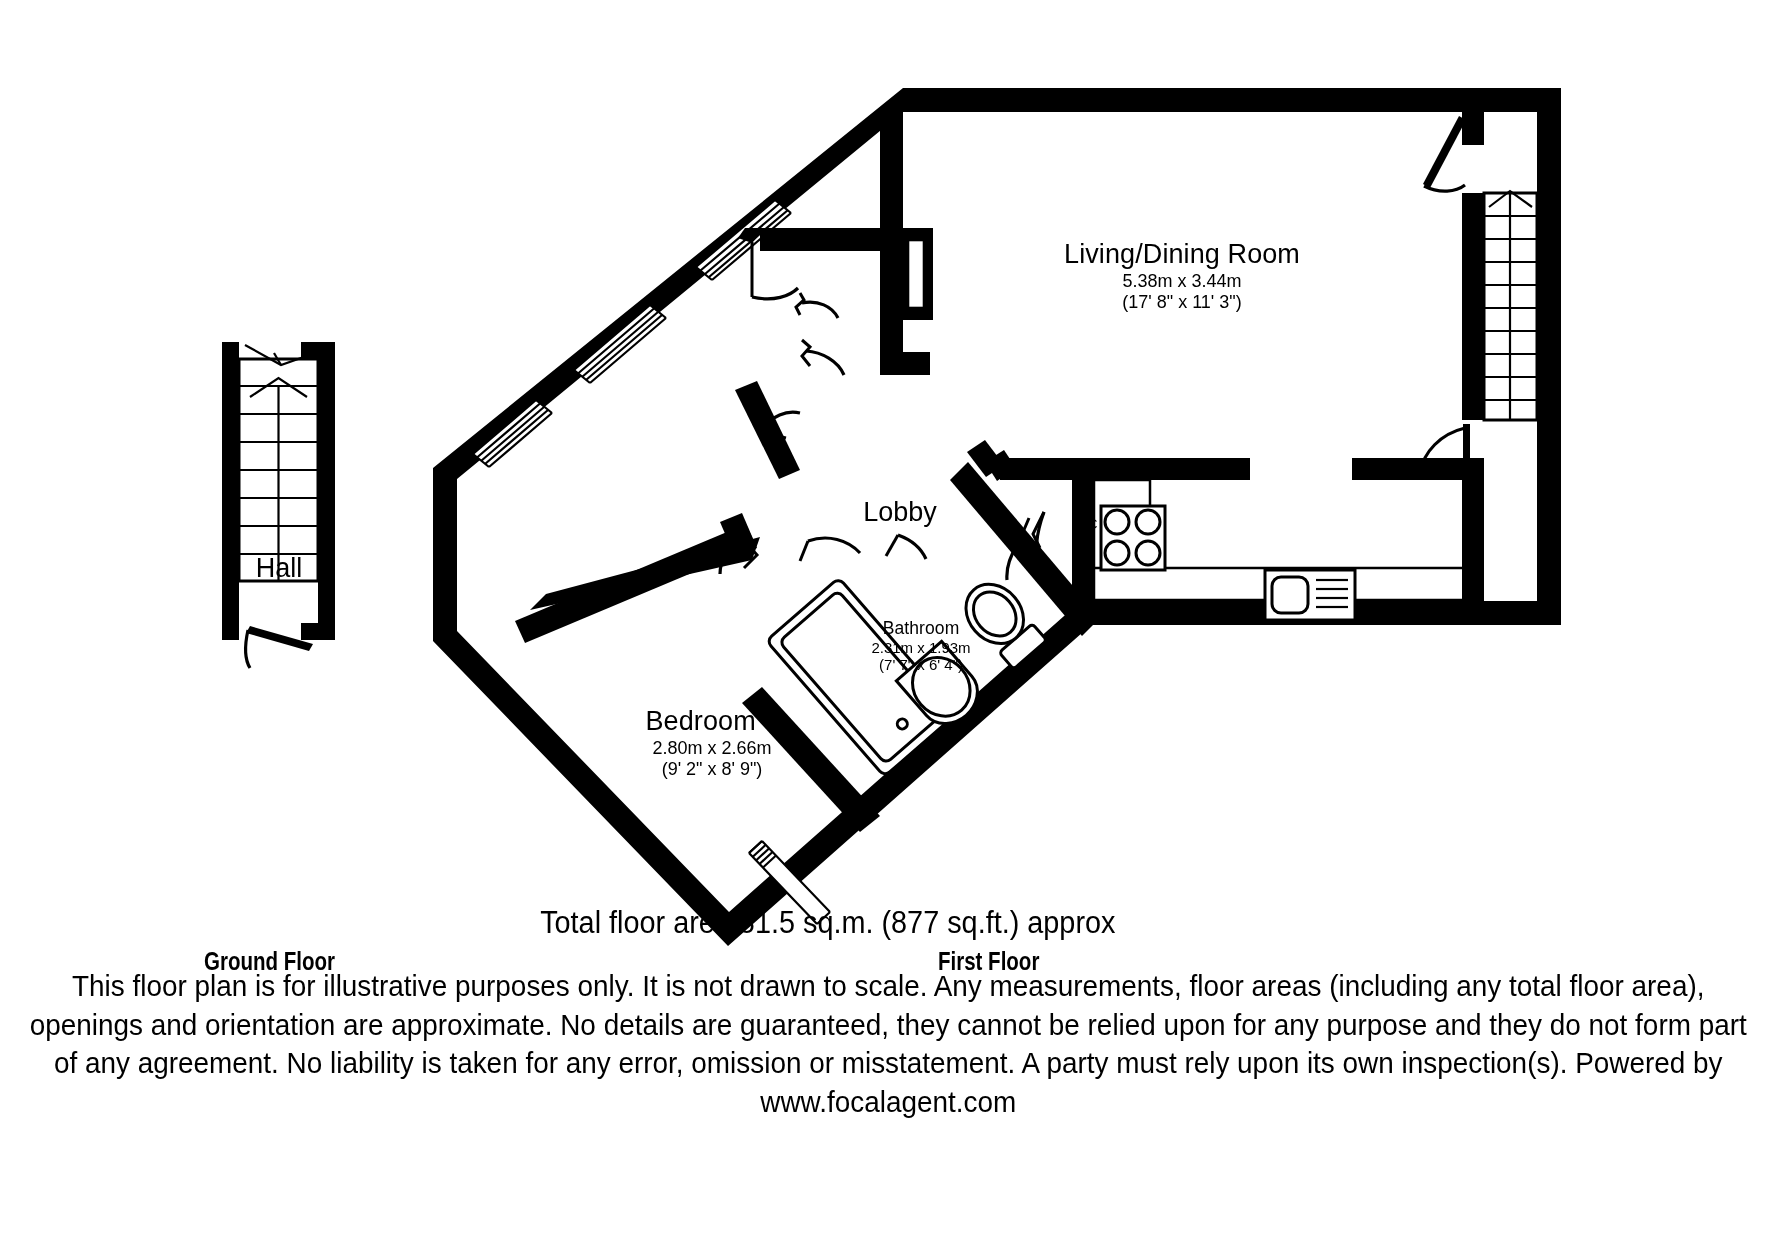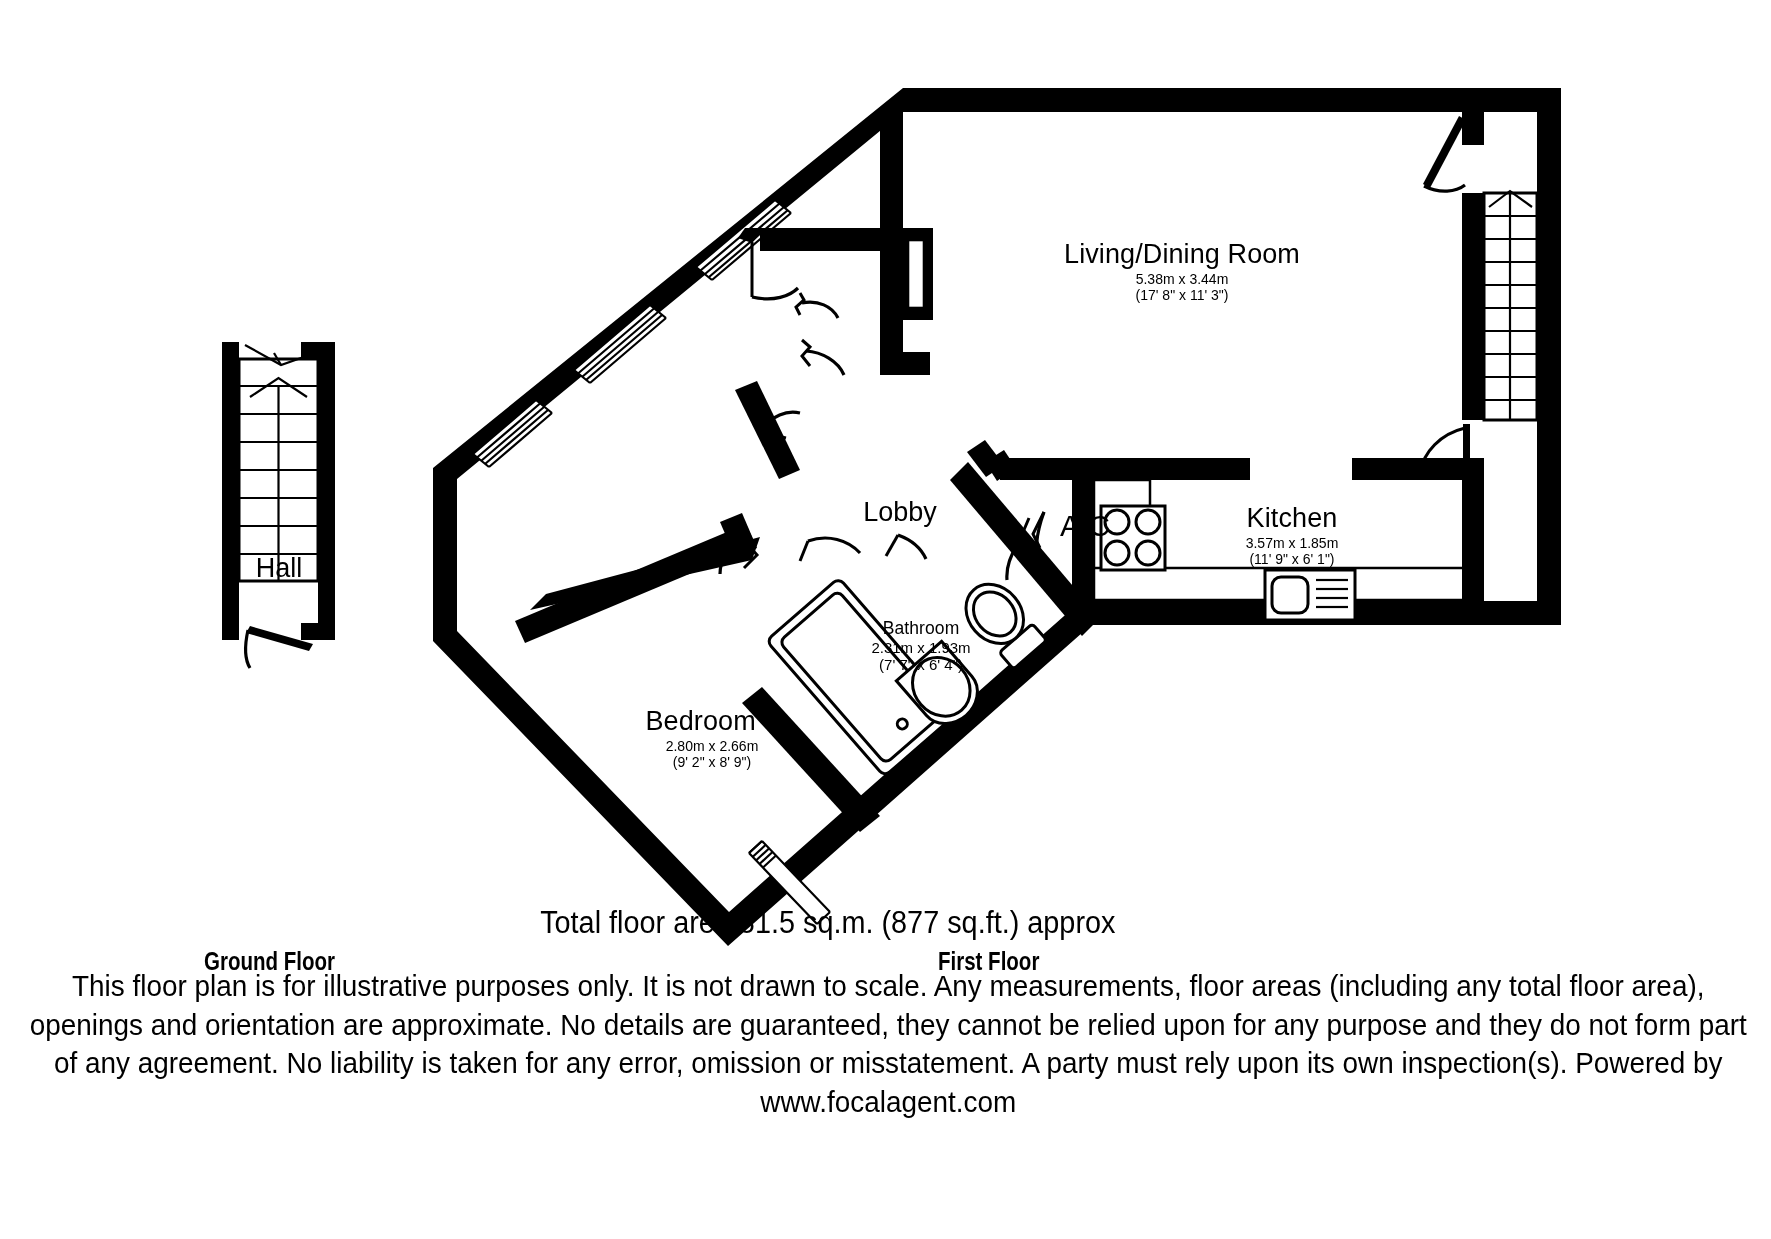--- a/index.html
+++ b/index.html
@@ -22,21 +22,21 @@
 
   .lbl{
     position:absolute;
     text-align:center;
     color:#000;
     line-height:1.18;
     white-space:nowrap;
     font-family:"Liberation Sans","DejaVu Sans",sans-serif;
   }
   .lbl .name{font-size:27px;display:block;letter-spacing:.1px;}
-  .lbl .dim{font-size:14px;display:block;}
+  .lbl .dim{font-size:18px;display:block;}
   .lbl.small .name{font-size:17.5px;}
   .lbl.small .dim{font-size:15px;}
   .lbl.plain{font-size:27px;}
 
   .floor-caption{
     position:absolute;
     font-family:"Liberation Sans","DejaVu Sans",sans-serif;
     font-weight:bold;
     font-size:25px;
     transform:scaleX(.82);
@@ -311,38 +311,33 @@
     <span class="dim">(17' 8" x 11' 3")</span>
   </div>
 
 
   <div class="lbl" style="left:712px;top:706px;transform:translateX(-50%);">
     <span class="name">Bedroom 8</span>
     <span class="dim">2.80m x 2.66m</span>
     <span class="dim">(9' 2" x 8' 9")</span>
   </div>
 
-  <div class="lbl" style="left:1292px;top:503px;transform:translateX(-50%);">
-    <span class="name">Kitchen</span>
-    <span class="dim">3.57m x 1.85m</span>
-    <span class="dim">(11' 9" x 6' 1")</span>
-  </div>
 
   <div class="lbl small" style="left:921px;top:618px;transform:translateX(-50%);">
     <span class="name">Bathroom</span>
     <span class="dim">2.31m x 1.93m</span>
     <span class="dim">(7' 7" x 6' 4")</span>
   </div>
 
   <div class="lbl plain" style="left:900px;top:497px;transform:translateX(-50%);">
     <span>Lobby</span>
   </div>
 
   <div class="lbl" style="left:1085px;top:508px;transform:translateX(-50%);font-size:23px;">
-    <span style="font-size:30px;">A/C</span>
+    <span style="font-size:15px;">A/C</span>
   </div>
 
   <div class="lbl" style="left:279px;top:553px;transform:translateX(-50%);font-size:21px;">
     <span style="font-size:27px;">Hall</span>
   </div>
 
   <div class="floor-caption" style="left:204px;top:947px;">Ground Floor</div>
 
   <div class="floor-caption" style="left:938px;top:947px;">First Floor</div>
 

